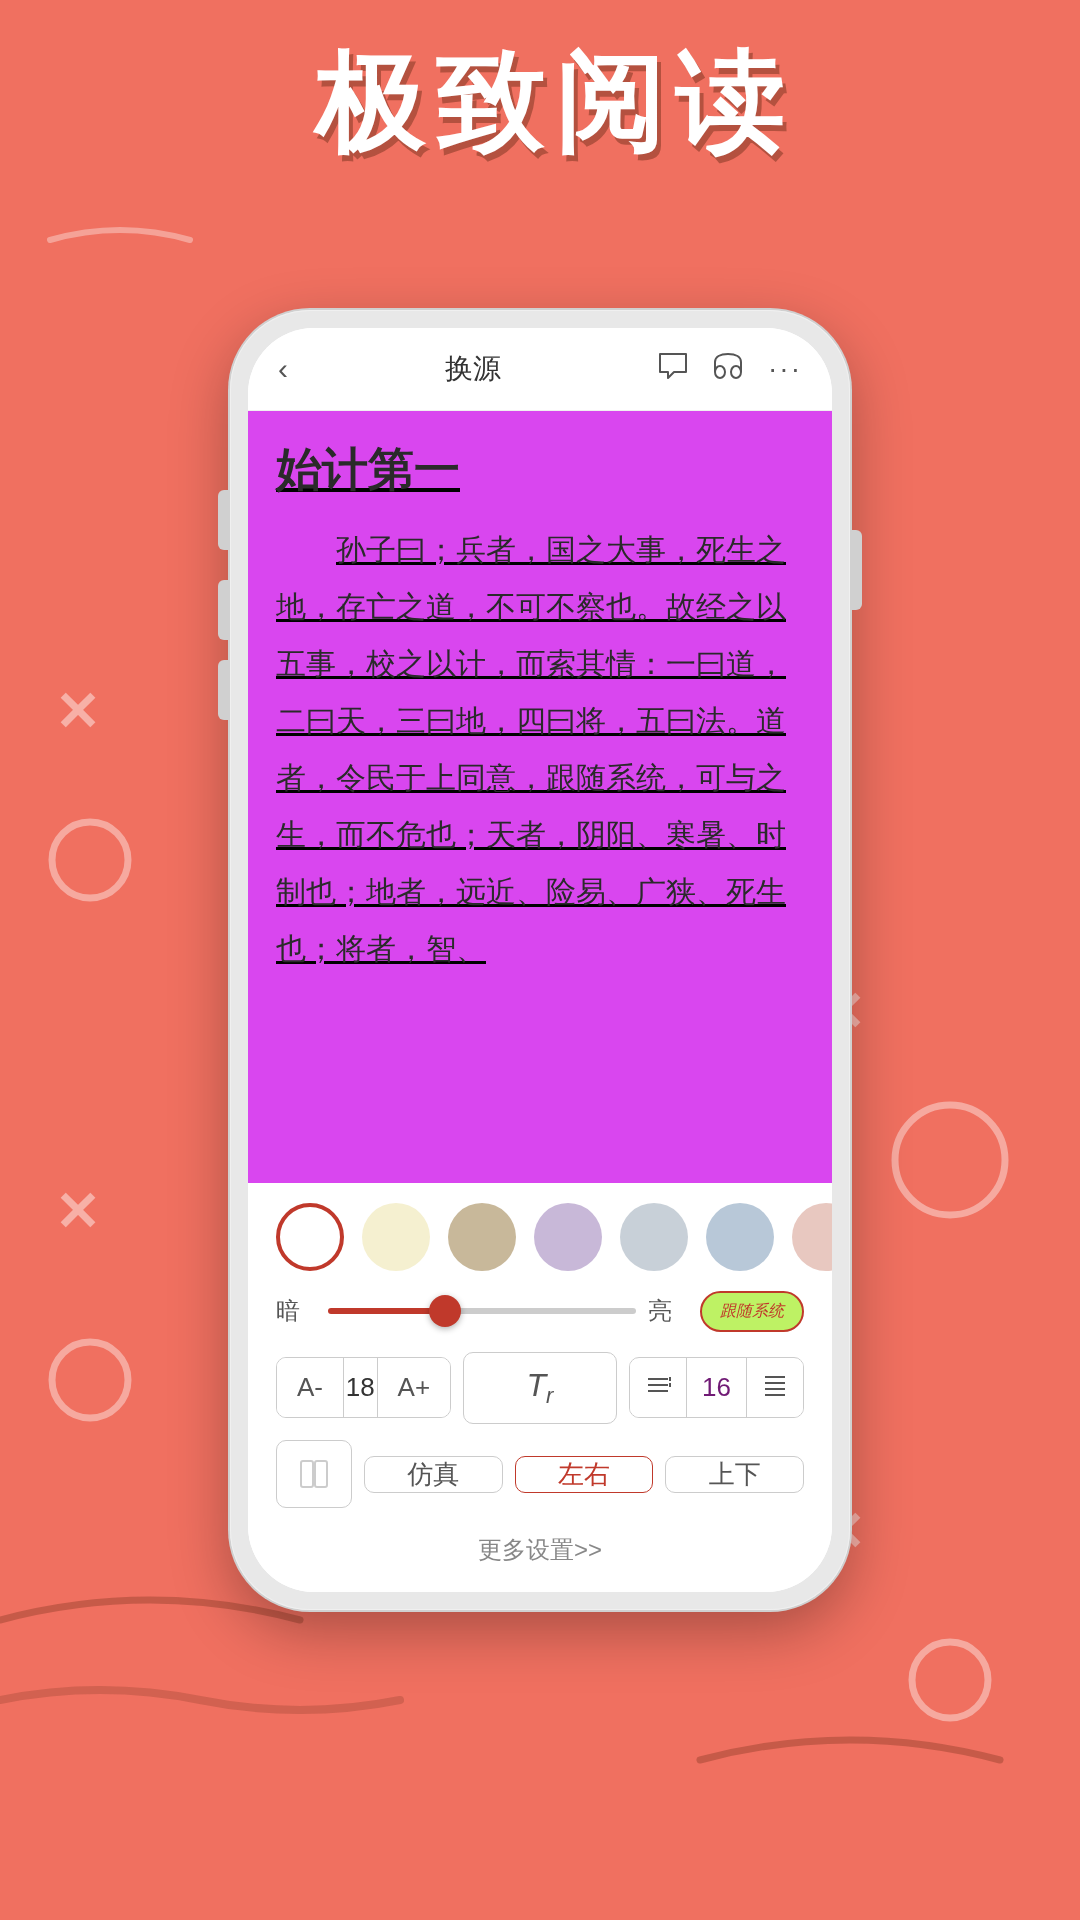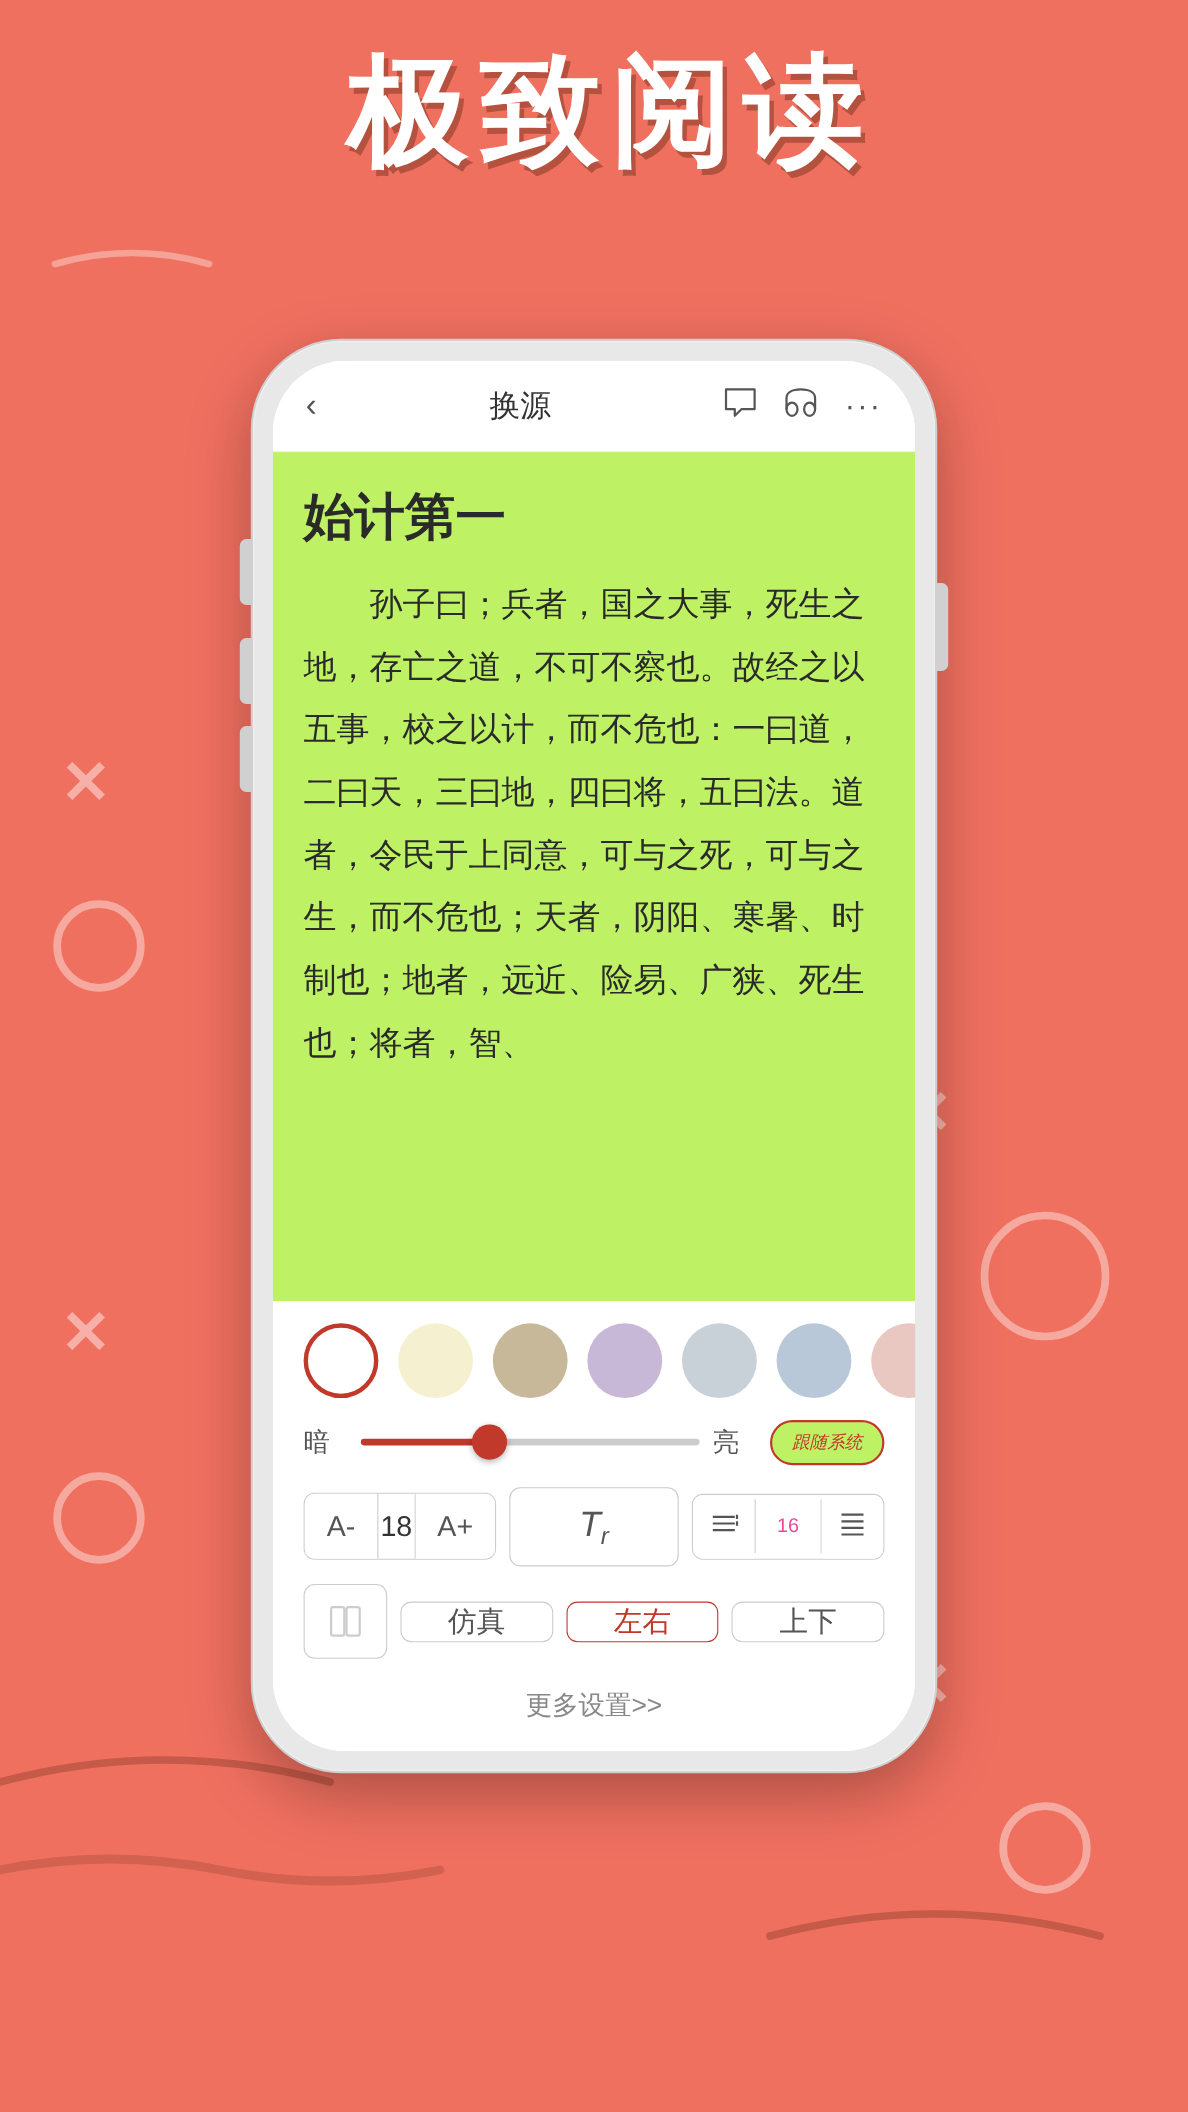--- a/index.html
+++ b/index.html
@@ -146,23 +146,24 @@
     }
 
     .top-bar-icon {
       font-size: 26px;
       color: #555;
     }
 
     
     .reading-area {
       flex: 1;
-      background: #bef264;
+      background: #d946ef;
       padding: 28px 23px 20px 28px;
       overflow: hidden;
+      text-decoration: underline;
     }
 
     .chapter-title {
       font-size: 46px;
       font-weight: bold;
       color: #2a2a2a;
       font-family: 'SimSun', serif;
       margin-bottom: 20px;
     }
 
@@ -308,22 +309,22 @@
       padding: 14px 14px;
       font-size: 22px;
       color: #555;
       cursor: pointer;
       background: white;
     }
 
     .line-value {
       flex: 1;
       text-align: center;
-      font-size: 18px;
-      color: #ec4899;
+      font-size: 26px;
+      color: #701a75;
       padding: 14px 0;
       border-left: 1.5px solid #ccc;
       border-right: 1.5px solid #ccc;
     }
 
     
     .page-mode-row {
       display: flex;
       gap: 12px;
       align-items: center;
@@ -411,21 +412,21 @@
                 <ellipse cx="24" cy="20" rx="5" ry="6" stroke="#555" stroke-width="2" fill="none"></ellipse>
                 <path d="M3 20V10C3 5 8 2 16 2c8 0 13 3 13 8v10" stroke="#555" stroke-width="2" fill="none"></path>
               </svg>
             </span>
             <span class="top-bar-icon" style="letter-spacing:2px; color:#555; font-size:28px;">···</span>
           </div>
         </div>
 
         <div class="reading-area">
           <div class="chapter-title">始计第一</div>
-          <div class="reading-text">孙子曰；兵者，国之大事，死生之地，存亡之道，不可不察也。故经之以五事，校之以计，而不危也：一曰道，二曰天，三曰地，四曰将，五曰法。道者，令民于上同意，可与之死，可与之生，而不危也；天者，阴阳、寒暑、时制也；地者，远近、险易、广狭、死生也；将者，智、</div>
+          <div class="reading-text">孙子曰；兵者，国之大事，死生之地，存亡之道，不可不察也。故经之以五事，校之以计，而索其情：一曰道，二曰天，三曰地，四曰将，五曰法。道者，令民于上同意，跟随系统，可与之生，而不危也；天者，阴阳、寒暑、时制也；地者，远近、险易、广狭、死生也；将者，智、</div>
         </div>
 
         <div class="settings-panel">
 
           <div class="color-row">
             <div class="color-swatch selected" style="background: #FFFFFF;"></div>
             <div class="color-swatch" style="background: #F5F0D0;"></div>
             <div class="color-swatch" style="background: #C8B89A;"></div>
             <div class="color-swatch" style="background: #C8B8D8;"></div>
             <div class="color-swatch" style="background: #C8D0D8;"></div>

